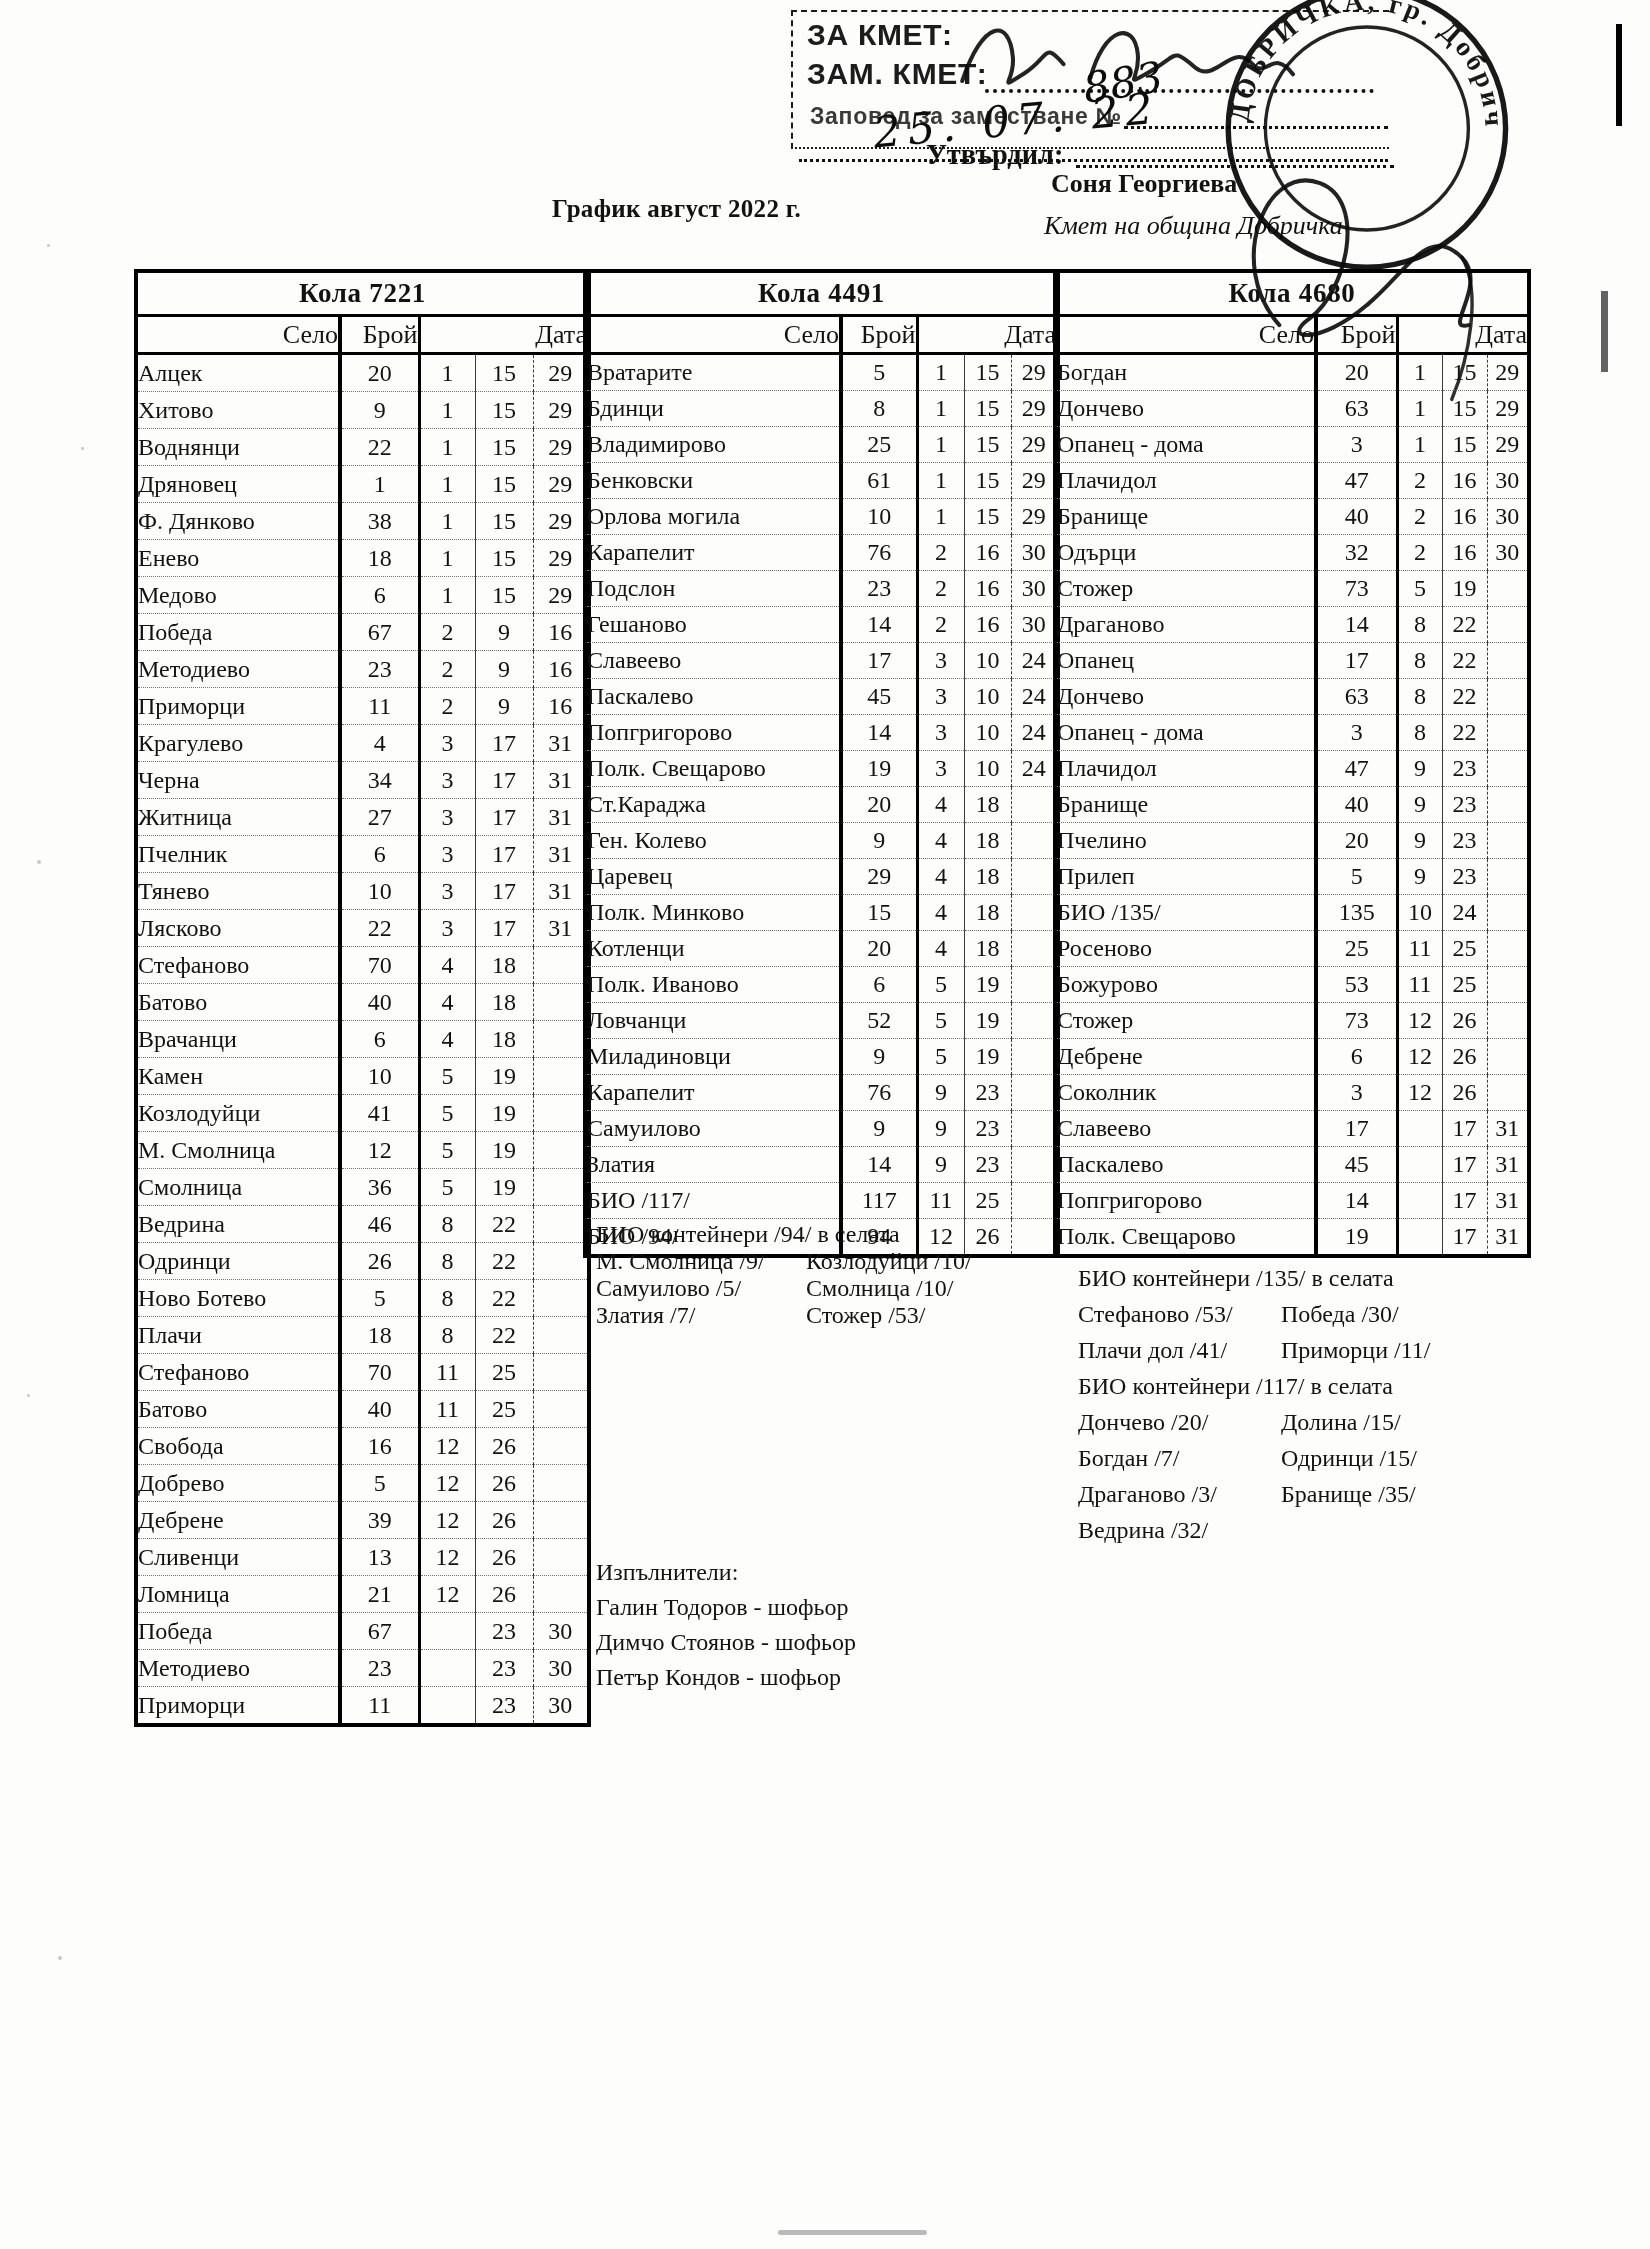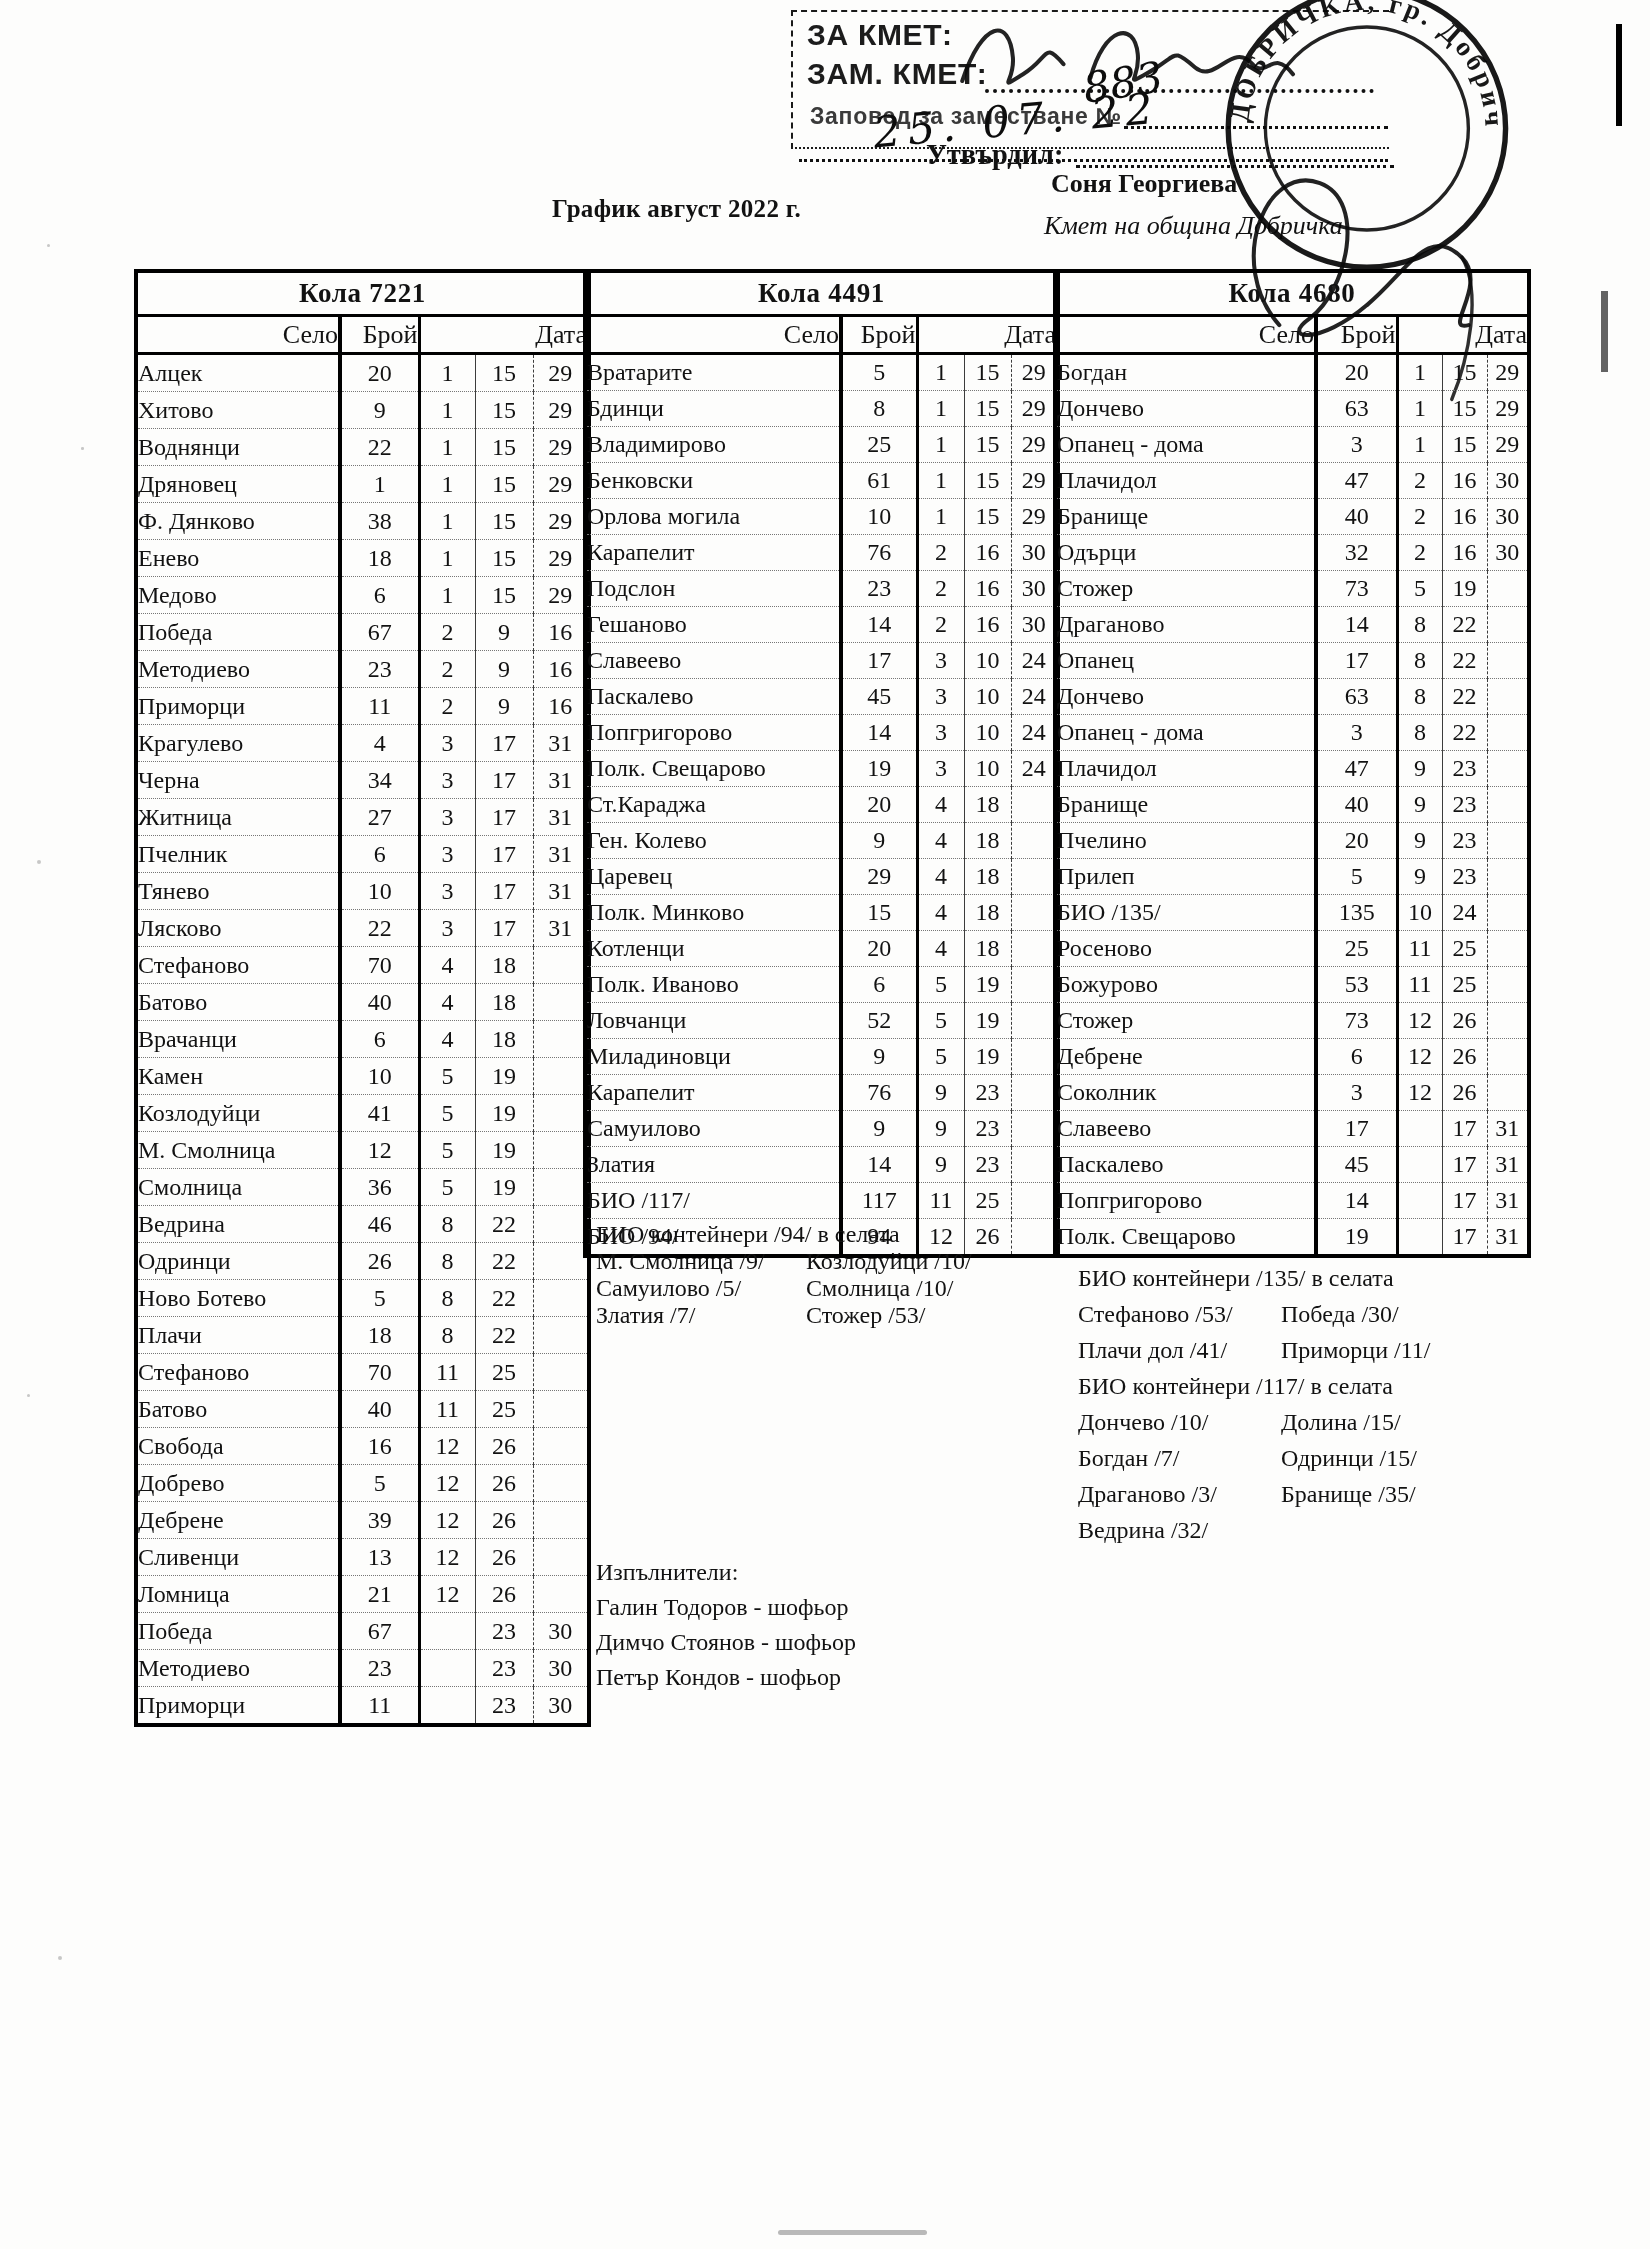--- a/index.html
+++ b/index.html
@@ -790,21 +790,21 @@
       <div class="noteline"><span class="c1">М. Смолница /9/</span><span>Козлодуйци /10/</span></div>
       <div class="noteline"><span class="c1">Самуилово /5/</span><span>Смолница /10/</span></div>
       <div class="noteline"><span class="c1">Златия /7/</span><span>Стожер /53/</span></div>
     </div>
 
   <div class="note" id="notes-right" style="left:1078px;top:1260px;width:474px;">
       <div class="noteline2">БИО контейнери /135/ в селата</div>
       <div class="noteline2"><span class="c1w">Стефаново /53/</span><span>Победа /30/</span></div>
       <div class="noteline2"><span class="c1w">Плачи дол /41/</span><span>Приморци /11/</span></div>
       <div class="noteline2">БИО контейнери /117/ в селата</div>
-      <div class="noteline2"><span class="c1w">Дончево /10/</span><span>Долина /15/</span></div>
+      <div class="noteline2"><span class="c1w">Дончево /20/</span><span>Долина /15/</span></div>
       <div class="noteline2"><span class="c1w">Богдан /7/</span><span>Одринци /15/</span></div>
       <div class="noteline2"><span class="c1w">Драганово /3/</span><span>Бранище /35/</span></div>
       <div class="noteline2"><span class="c1w">Ведрина /32/</span></div>
     </div>
 
   <div class="exec" id="executors" style="left:596px;top:1555px;width:474px;">
       <div class="execline">Изпълнители:</div>
       <div class="execline">Галин Тодоров - шофьор</div>
       <div class="execline">Димчо Стоянов - шофьор</div>
       <div class="execline">Петър Кондов - шофьор</div>

